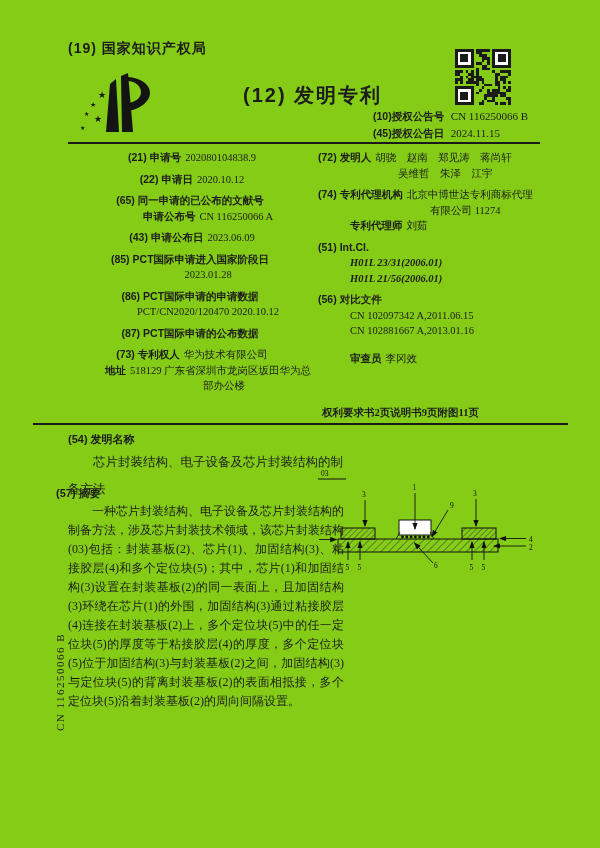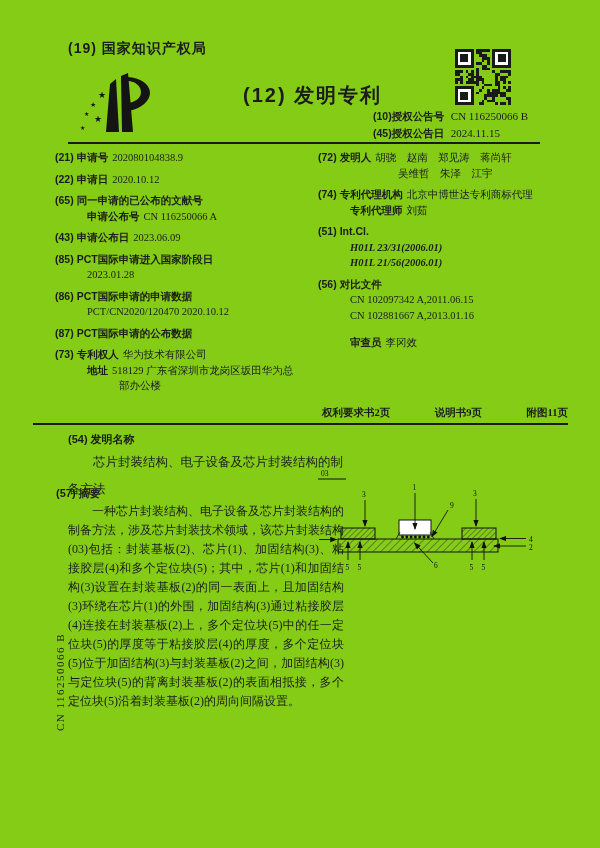--- a/index.html
+++ b/index.html
@@ -11,34 +11,34 @@
   .logo { position:absolute; left:78px; top:70px; }
   .qr { position:absolute; left:455px; top:49px; width:56px; height:56px; }
   .pub-block { position:absolute; left:373px; top:108px; font-size:10.5px; line-height:16px; white-space:nowrap; }
   .pub-block .lbl { font-family:"Liberation Sans","DejaVu Sans",sans-serif; font-weight:bold; }
   .pub-block .val { font-family:"Liberation Serif","DejaVu Serif",serif; font-size:11px; }
 
   .rule-top { position:absolute; left:68px; top:142px; width:472px; height:2px; background:#1a1a1a; }
   .rule-mid { position:absolute; left:33px; top:423px; width:535px; height:2px; background:#1a1a1a; }
 
   .col { position:absolute; top:150px; font-size:10.5px; line-height:15.5px; }
-  .col-left  { left:55px;  width:248px; }
+  .col-left  { left:68px;  width:248px;text-align:center; }
   .col-right { left:318px; width:254px; }
   .entry { margin-bottom:6px; }
   .code { font-family:"Liberation Sans","DejaVu Sans",sans-serif; font-weight:bold; margin-right:3px; }
   .lbl  { font-family:"Liberation Sans","DejaVu Sans",sans-serif; font-weight:bold; margin-right:4px; }
   .val  { font-family:"Liberation Serif","DejaVu Serif",serif; }
   .ind  { padding-left:32px; }
   .ind2 { padding-left:80px; }
   .ind3 { padding-left:112px; }
   .hang { padding-left:64px; text-indent:-32px; }
   .intcl { font-style:italic; font-weight:bold; }
   .exam { margin-top:12px; }
 
-  .pages-info { position:absolute; left:322px; top:406px; width:246px; display:flex; justify-content:space-between; font-size:10.5px; font-weight:bold; font-family:"Liberation Serif","DejaVu Serif",serif; }
+  .pages-info { position:absolute; left:322px; top:406px; width:246px; display:flex; font-size:10.5px; font-weight:bold; font-family:"Liberation Serif","DejaVu Serif",serif; }
 
   .sec54 { position:absolute; left:68px; top:432px; font-family:"Liberation Sans","DejaVu Sans",sans-serif; font-weight:bold; font-size:11px; }
   .inv-title { position:absolute; left:68px; top:449px; width:284px; font-size:12.5px; line-height:27px; text-indent:2em; font-family:"Liberation Serif","DejaVu Serif",serif; }
   .sec57 { position:absolute; left:56px; top:486px; font-family:"Liberation Sans","DejaVu Sans",sans-serif; font-weight:bold; font-size:11px; }
   .abstract { position:absolute; left:68px; top:502px; width:276px; font-size:12px; line-height:19px; text-align:justify; text-indent:2em; font-family:"Liberation Serif","DejaVu Serif",serif; }
 
   .fig { position:absolute; left:318px; top:466px; }
   .fig text { font-family:"Liberation Serif","DejaVu Serif",serif; font-size:7.5px; fill:#111; }
 
   .side-code { position:absolute; left:-8px; top:674px; width:140px; height:16px; transform:rotate(-90deg); text-align:center; font-size:11px; letter-spacing:1.5px; font-family:"Liberation Serif","DejaVu Serif",serif; }
@@ -240,20 +240,21 @@
     </div>
   </div>
 
   <div class="col col-right">
     <div class="entry">
       <div><span class="code">(72)</span><span class="lbl">发明人</span><span class="val">胡骁　赵南　郑见涛　蒋尚轩</span></div>
       <div class="ind2 val">吴维哲　朱泽　江宇</div>
     </div>
     <div class="entry">
       <div><span class="code">(74)</span><span class="lbl">专利代理机构</span><span class="val">北京中博世达专利商标代理</span></div>
+      <div class="ind3 val">有限公司 11274</div>
       <div class="ind"><span class="lbl">专利代理师</span><span class="val">刘茹</span></div>
     </div>
     <div class="entry">
       <div><span class="code">(51)</span><span class="lbl">Int.Cl.</span></div>
       <div class="ind val intcl">H01L 23/31(2006.01)</div>
       <div class="ind val intcl">H01L 21/56(2006.01)</div>
     </div>
     <div class="entry">
       <div><span class="code">(56)</span><span class="lbl">对比文件</span></div>
       <div class="ind val">CN 102097342 A,2011.06.15</div>

